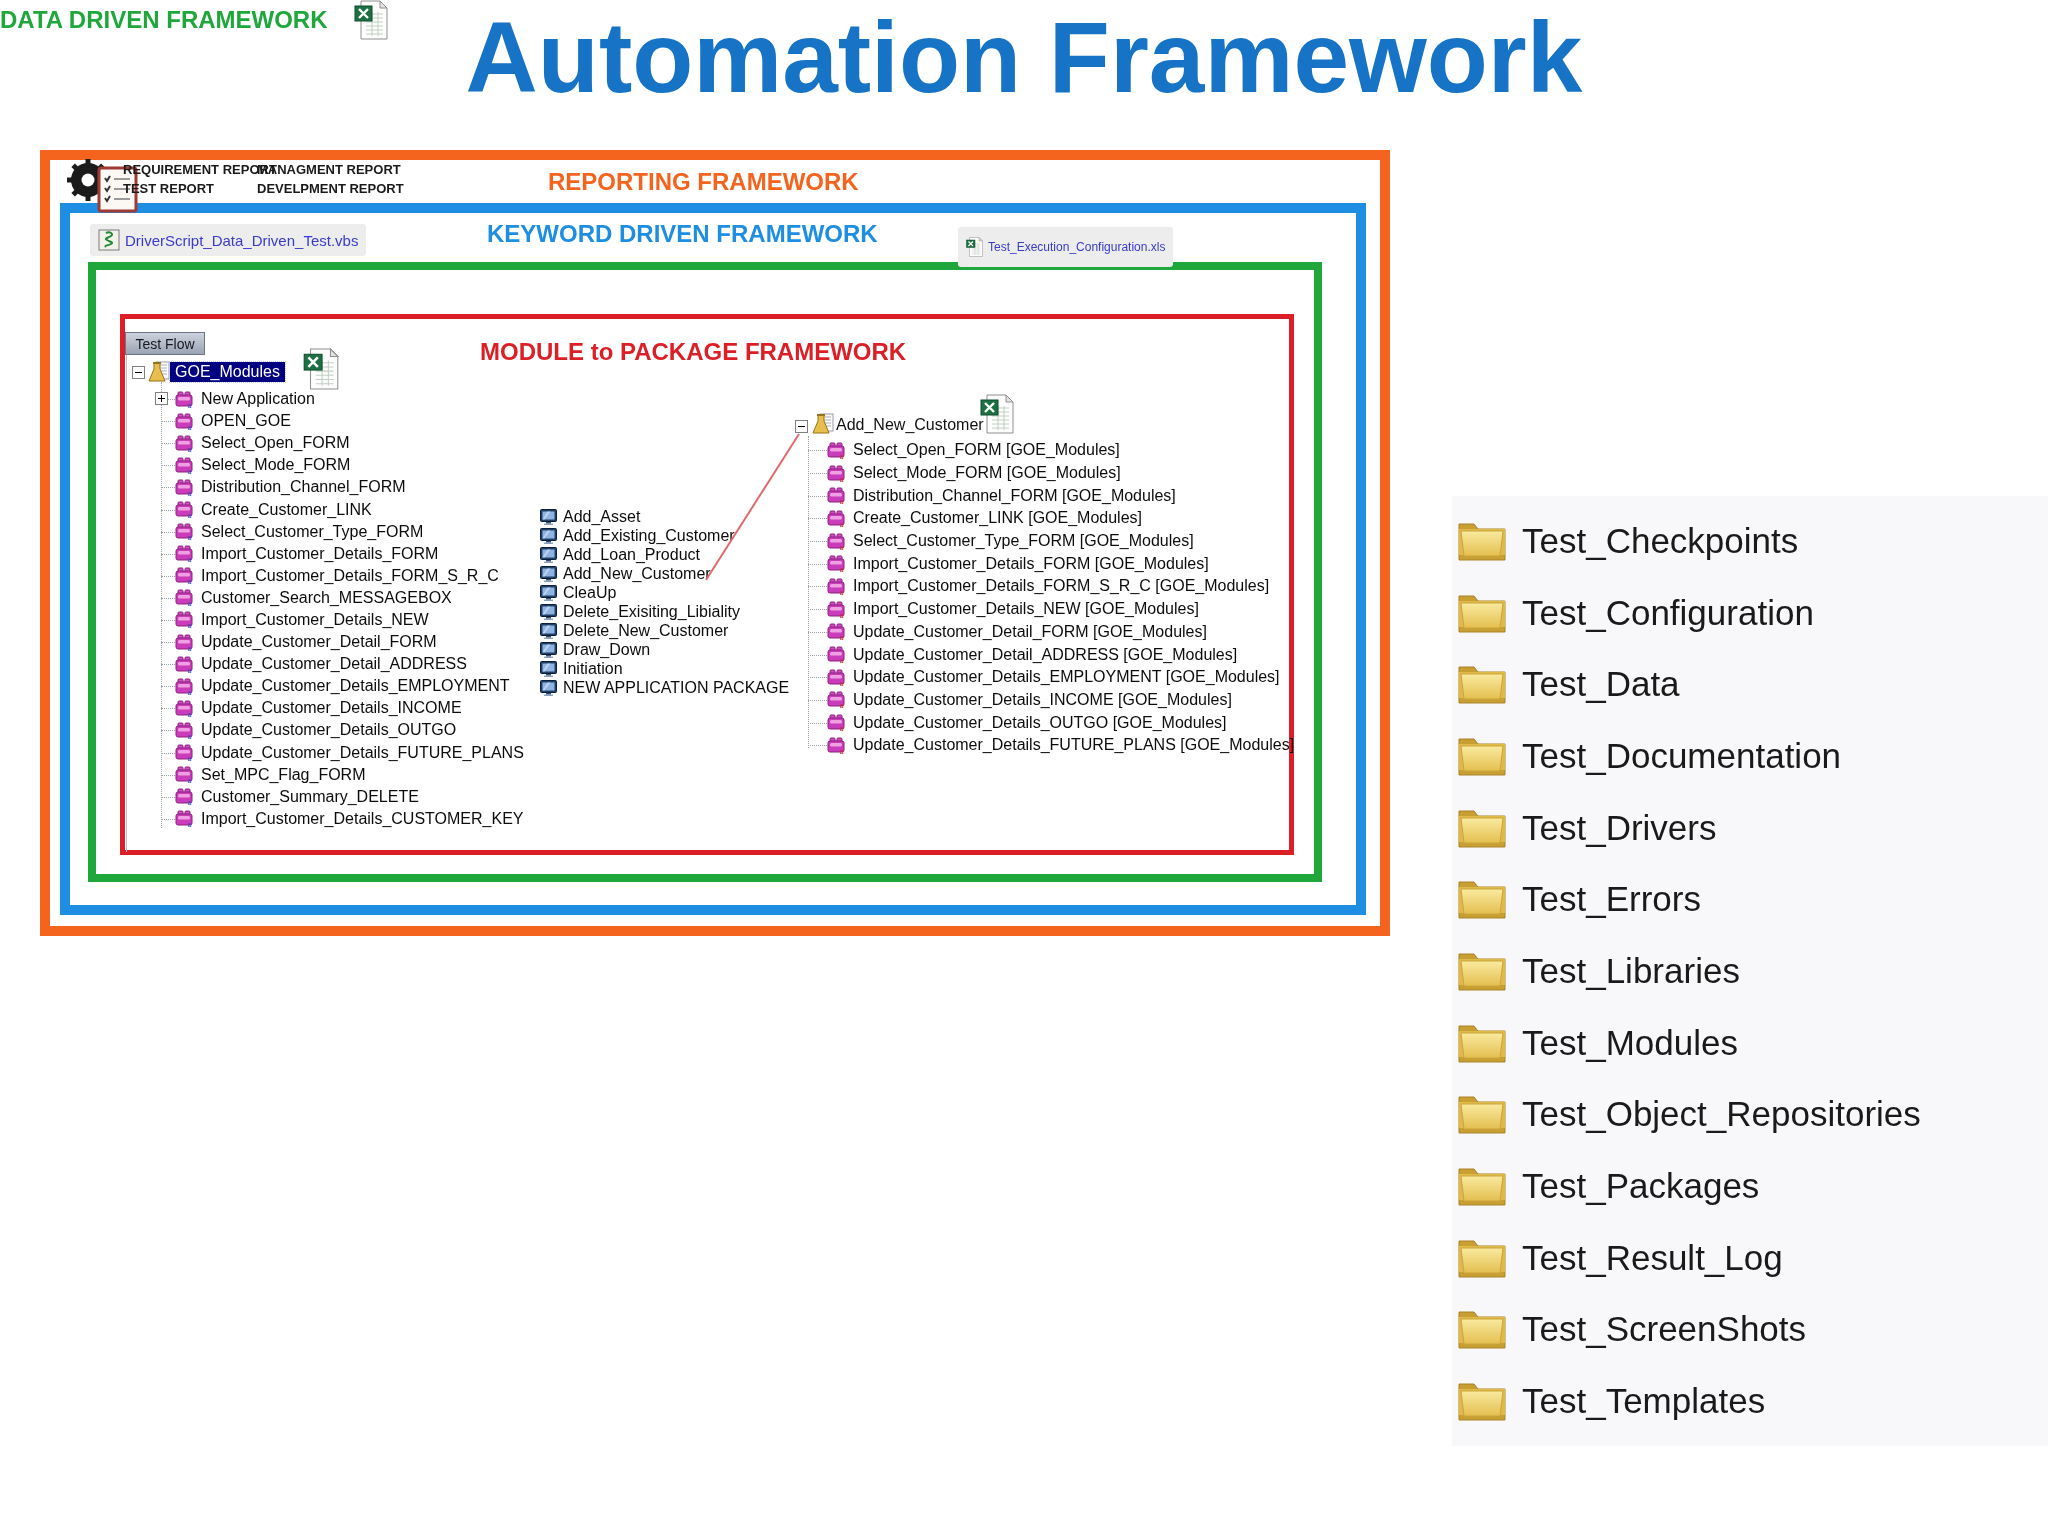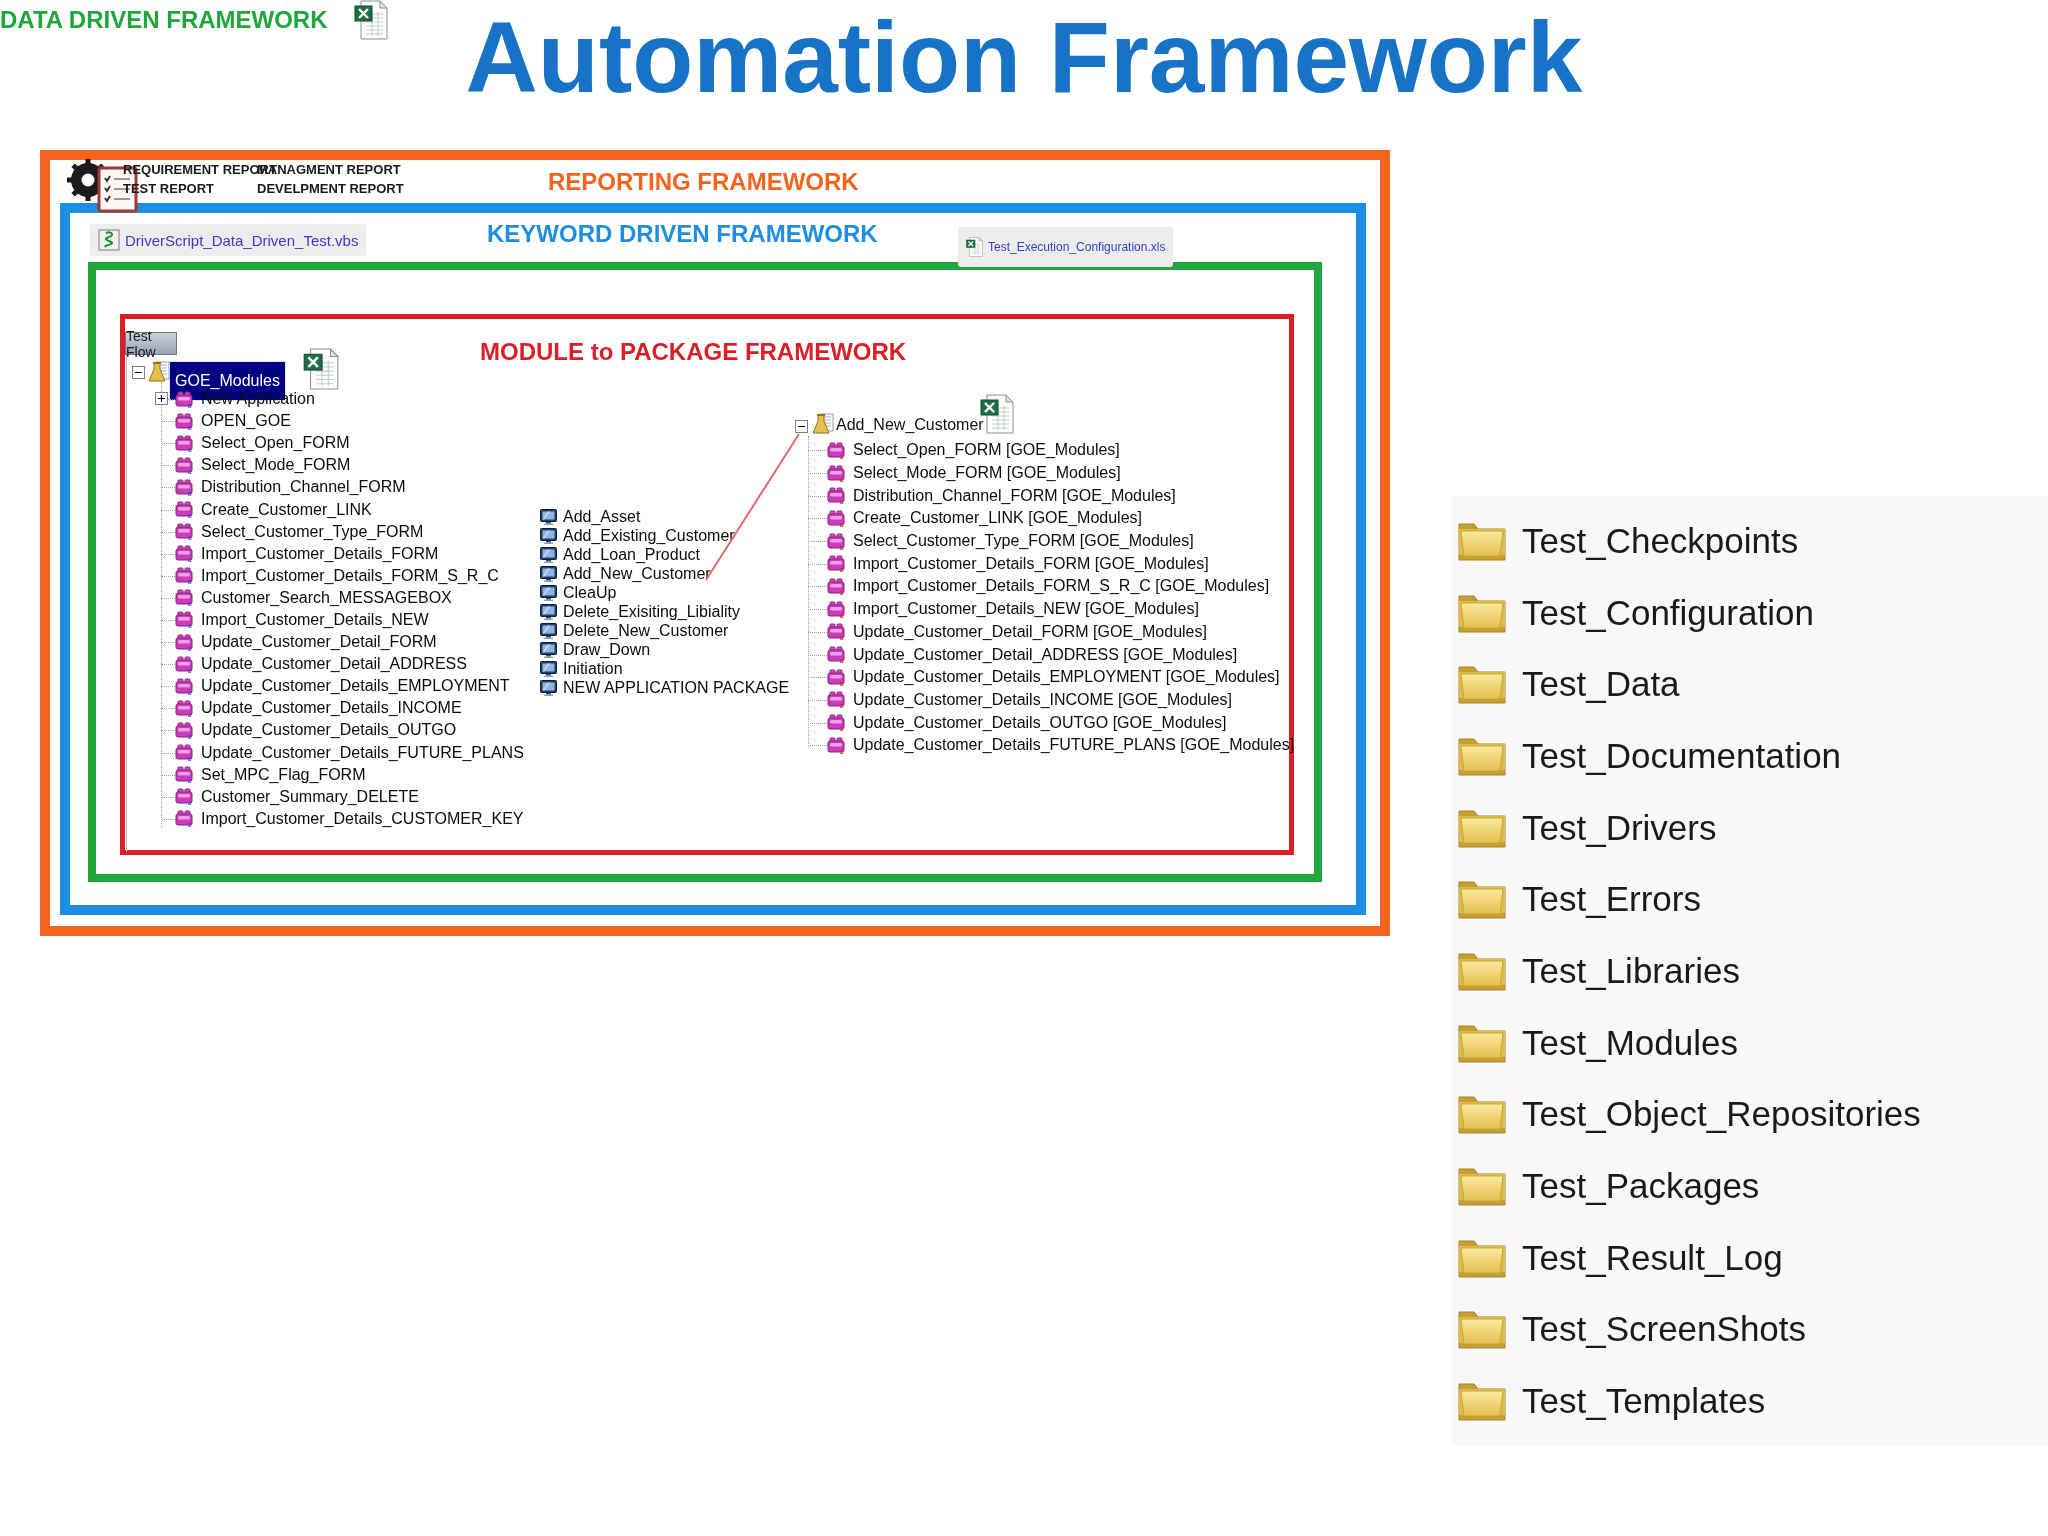--- a/index.html
+++ b/index.html
@@ -16,27 +16,27 @@
   #h-reporting{left:548px;top:168px;color:#f4641e}
   #h-keyword{left:487px;top:220px;color:#1e8ee2}
   #h-data{left:512px;top:277px;color:#1fa73c;display:flex;align-items:center;gap:26px}
   #h-module{left:480px;top:338px;color:#dc1f26}
   .rep-col{position:absolute;font-size:13px;font-weight:bold;line-height:19px;white-space:nowrap;color:#1a1a1a}
   #rep1{left:123px;top:160px}
   #rep2{left:257px;top:160px}
   .pill{position:absolute;display:flex;align-items:center;gap:5px;background:#ededed;border-radius:3px;padding:16px 8px;white-space:nowrap;color:#3a3acc;cursor:pointer}
   #driver-pill{left:90px;top:224px;height:29px;font-size:15px}
   #config-pill{left:958px;top:227px;height:40px;font-size:12px}
-  #testflow-tab{left:125px;top:332px;width:52px;height:23px;background:linear-gradient(#ccd2dd,#9ba4b4);border:1px solid #6b7687;font-size:14px;display:flex;align-items:center;justify-content:center;color:#15181f;cursor:pointer}
+  #testflow-tab{left:125px;top:332px;width:80px;height:23px;background:linear-gradient(#ccd2dd,#9ba4b4);border:1px solid #6b7687;font-size:14px;display:flex;align-items:center;justify-content:center;color:#15181f;cursor:pointer}
   #tree-pane-line{left:126px;top:355px;height:497px;width:0;border-left:1px solid #b9bec8}
   .vline{position:absolute;width:0;border-left:1px dotted #98a0a8}
   #lt-vline{left:161px;top:382px;height:446px}
   #rt-vline{left:808px;top:436px;height:312px}
   .rootlabel{font-size:16px;color:#111}
-  .sel{background:#000080;color:#fff;padding:10px 5px;outline:1px dotted #c9c9ee}
+  .sel{background:#000080;color:#fff;padding:1px 5px;outline:1px dotted #c9c9ee}
   .trow{position:relative;height:22.1px;display:flex;align-items:center;gap:6px;white-space:nowrap;font-size:16px;color:#0c0c0c;cursor:pointer}
   #left-tree{left:152px;top:388px;position:absolute}
   #left-tree .trow{padding-left:23px}
   #left-tree .trow::before{content:"";position:absolute;left:9px;width:14px;top:50%;border-top:1px dotted #98a0a8}
   #right-tree{left:827px;top:439px;position:absolute}
   #right-tree .trow{height:22.7px}
   #right-tree .trow::before{content:"";position:absolute;left:-19px;width:19px;top:50%;border-top:1px dotted #98a0a8}
   .exp0{position:absolute;left:3px;top:4px;z-index:3}
   #pkg-list{left:540px;top:507px;position:absolute}
   .prow{height:19.1px;display:flex;align-items:center;gap:5px;white-space:nowrap;font-size:16px;color:#0c0c0c;cursor:pointer}

